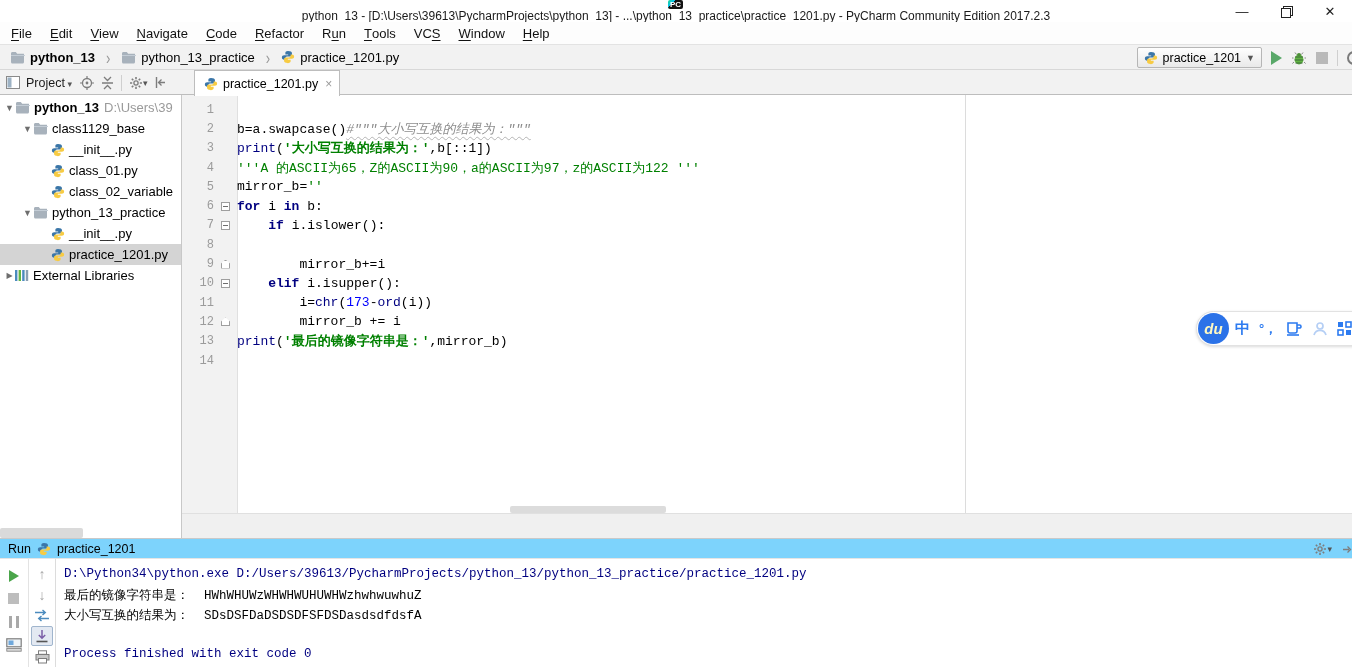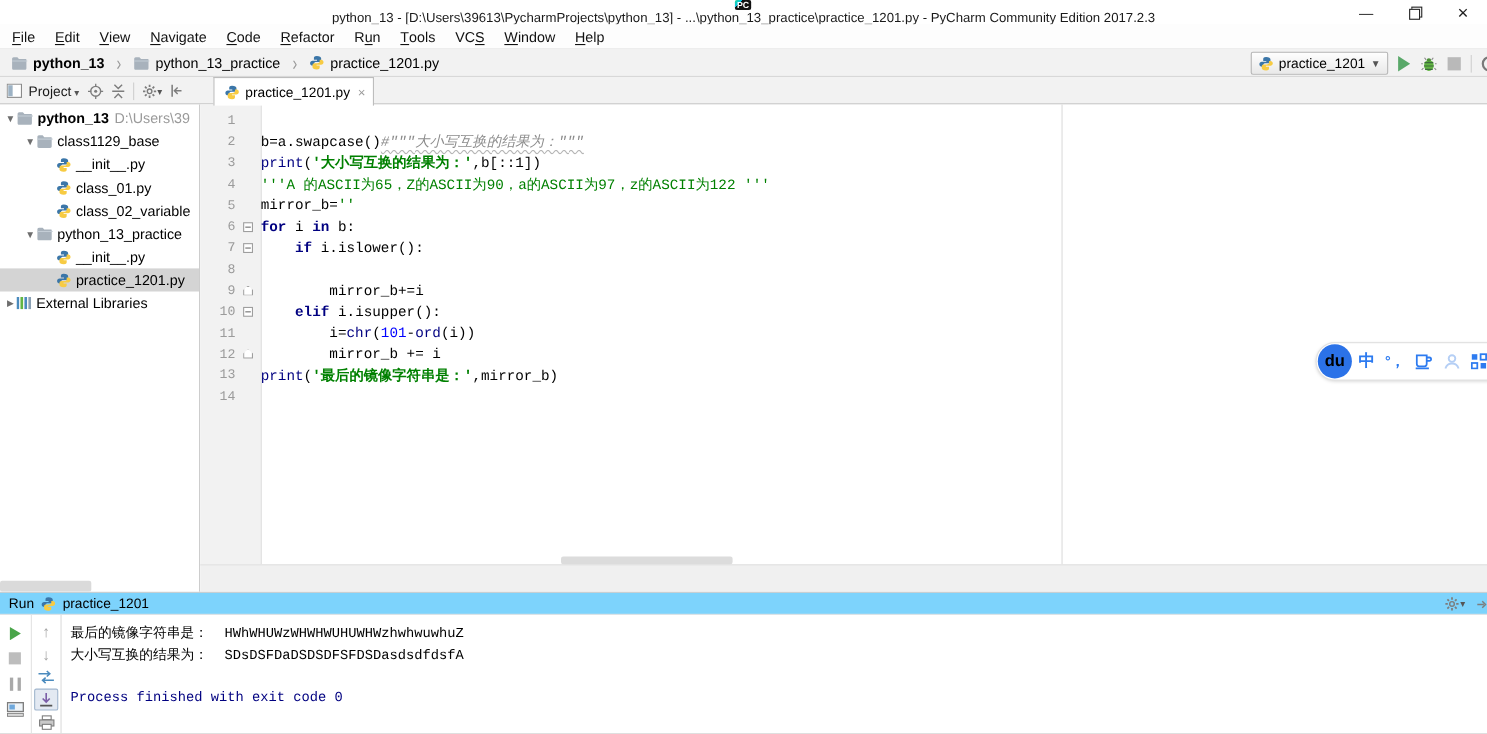--- a/index.html
+++ b/index.html
@@ -68,21 +68,21 @@
   .code-text { white-space:pre; }
   .p { color:#000; } .kw { color:#000080; font-weight:bold; } .fn { color:#000080; }
   .str { color:#008000; } .strb { color:#008000; font-weight:bold; } .num { color:#0000ff; }
   .com { color:#8c8c8c; font-style:italic; }
   .wavy { text-decoration:underline wavy #b5b5b5 1px; text-underline-offset:3px; }
   .caret { display:inline-block; width:2px; height:15px; background:#000; vertical-align:middle; }
   .editor-bottom { position:absolute; left:0; top:418px; right:0; height:25px; background:#f0f0f0; border-top:1px solid #e0e0e0; }
   .hscroll-thumb { position:absolute; left:328px; top:-8px; width:156px; height:7px; background:#dcdcdc; border-radius:2px; }
   
   .ime { position:absolute; left:1196px; top:311px; width:164px; height:35px; background:#fff; border:1px solid #e2e2e2; border-radius:18px 0 0 18px; display:flex; align-items:center; box-shadow:0 1px 3px rgba(0,0,0,.15); }
-  .ime-logo { width:31px; height:31px; border-radius:50%; background:#2b72e8; color:#000000; font-weight:bold; font-size:15px; display:flex; align-items:center; justify-content:center; margin:0 6px 0 1px; flex:none; }
+  .ime-logo { width:31px; height:31px; border-radius:50%; background:#2b72e8; color:#fef9c3; font-style:italic; font-weight:bold; font-size:15px; display:flex; align-items:center; justify-content:center; margin:0 6px 0 1px; flex:none; }
   .ime-item { color:#2d7bf0; font-size:15px; font-weight:bold; margin-right:9px; flex:none; display:flex; align-items:center; }
   
   .run-panel { position:absolute; left:0; top:538px; width:100%; height:129px; background:#fff; border-top:1px solid #c9c9c9; }
   .run-header { height:20px; background:#7dd3fc; display:flex; align-items:center; padding-left:8px; gap:6px; font-size:12.5px; border-bottom:1px solid #e5e5e5; position:relative; }
   .run-header-right { position:absolute; right:4px; top:0; height:20px; display:flex; align-items:center; gap:10px; }
   .run-body { position:relative; height:108px; }
   .rt-col { position:absolute; top:0; bottom:0; width:27px; display:flex; flex-direction:column; align-items:center; padding-top:5px; }
   .rt-col1 { left:0; } .rt-col2 { left:28px; border-left:1px solid #e3e3e3; }
   .rt-col2-divider { position:absolute; left:55px; top:0; bottom:0; width:1px; background:#dcdcdc; }
   .rt-slot { height:23px; display:flex; align-items:center; justify-content:center; width:22px; }
@@ -362,21 +362,21 @@
           <div class="code-row">
             <span class="ln">10</span>
             <span class="fold">
               <span class="fold-m"></span>
             </span>
             <span class="code-text"><span class="p">    </span><span class="kw">elif</span><span class="p"> i.isupper():</span></span>
           </div>
           <div class="code-row">
             <span class="ln">11</span>
             <span class="fold"></span>
-            <span class="code-text"><span class="p">        i=</span><span class="fn">chr</span><span class="p">(</span><span class="num">101</span><span class="p">-</span><span class="fn">ord</span><span class="p">(i))</span></span>
+            <span class="code-text"><span class="p">        i=</span><span class="fn">chr</span><span class="p">(</span><span class="num">173</span><span class="p">-</span><span class="fn">ord</span><span class="p">(i))</span></span>
           </div>
           <div class="code-row">
             <span class="ln">12</span>
             <span class="fold">
               <span class="fold-e"></span>
             </span>
             <span class="code-text"><span class="p">        mirror_b += i</span></span>
           </div>
           <div class="code-row">
             <span class="ln">13</span>
@@ -486,20 +486,21 @@
         <div class="rt-slot">
           <svg width="15" height="14" viewBox="0 0 15 14">
             <rect x="3.5" y="0.8" width="8" height="3.5" fill="#fff" stroke="#7d7d7d"></rect>
             <rect x="1" y="4.5" width="13" height="5.5" fill="#c9c9c9" stroke="#7d7d7d"></rect>
             <rect x="3.5" y="8.5" width="8" height="4.5" fill="#fff" stroke="#7d7d7d"></rect>
           </svg>
         </div>
       </div>
       <div class="rt-col2-divider"></div>
       <div class="console" id="console">
+          <div class="console-line system">D:\Python34\python.exe D:/Users/39613/PycharmProjects/python_13/python_13_practice/practice_1201.py</div>
           <div class="console-line stdout">最后的镜像字符串是：  HWhWHUWzWHWHWUHUWHWzhwhwuwhuZ</div>
           <div class="console-line stdout">大小写互换的结果为：  SDsDSFDaDSDSDFSFDSDasdsdfdsfA</div>
           <div class="console-line stdout"> </div>
           <div class="console-line system">Process finished with exit code 0</div>
         </div>
     </div>
   </div>
 
 </div>
 

